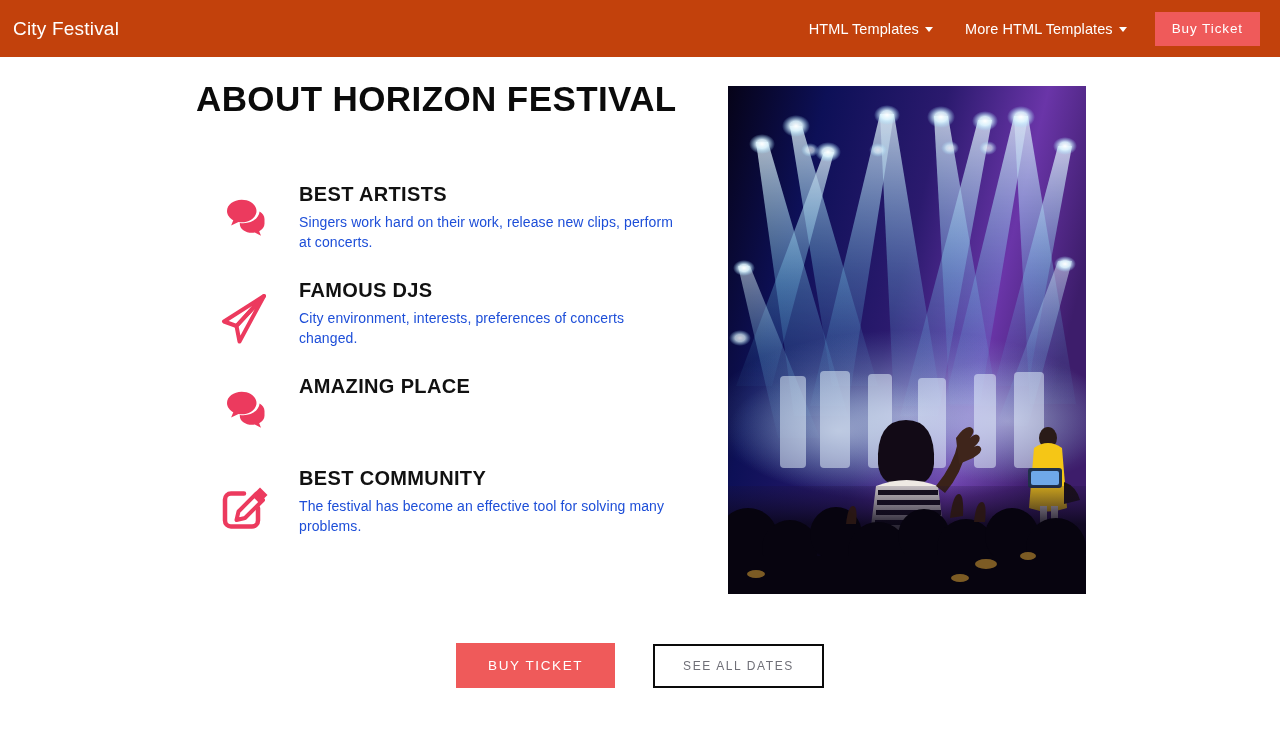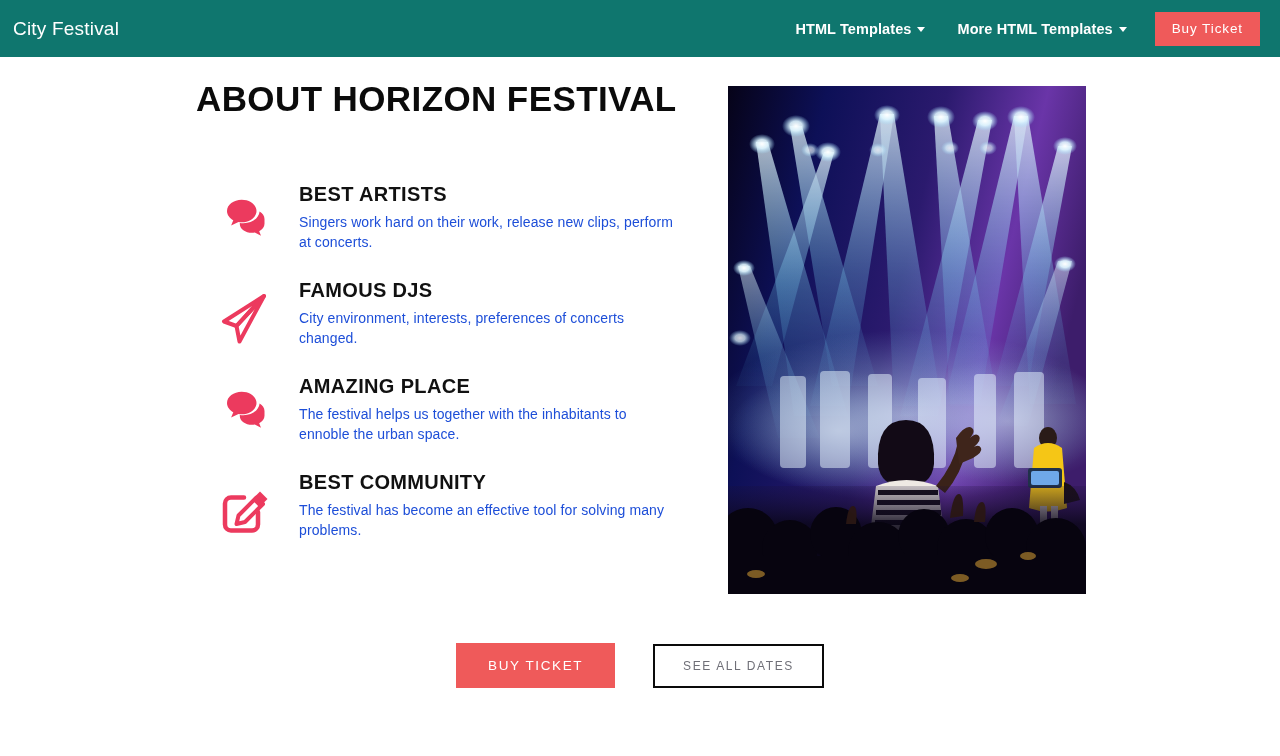--- a/index.html
+++ b/index.html
@@ -12,21 +12,21 @@
     font-family: "Liberation Sans", sans-serif;
     overflow: hidden;
   }
 
   
   .navbar {
     position: absolute;
     top: 0; left: 0;
     width: 1280px;
     height: 57px;
-    background: #0f766e;
+    background: #c2410c;
     display: flex;
     align-items: center;
     justify-content: space-between;
   }
 
   .brand {
     color: #ffffff;
     font-size: 19px;
     font-weight: 400;
     letter-spacing: 0.2px;
@@ -37,21 +37,21 @@
   .nav-right {
     display: flex;
     align-items: center;
     gap: 0px;
     padding-right: 20px;
   }
 
   .nav-item {
     color: #ffffff;
     font-size: 14.5px;
-    font-weight: 700;
+    font-weight: 400;
     letter-spacing: 0.1px;
     display: flex;
     align-items: center;
     gap: 6px;
     padding: 0 16px;
     white-space: nowrap;
     cursor: pointer;
   }
 
   .caret {
@@ -251,21 +251,20 @@
 
     <div class="feature">
       <div class="feature-icon">
         <svg width="56" height="48" viewBox="0 0 56 48" aria-hidden="true">
           <path d="M38.5 14c0 6.2-6.6 11.2-14.8 11.2-1.1 0-2.2-.1-3.2-.3l-7.4 3.6 2.2-5.2C11.7 21.3 9 17.9 9 14 9 7.8 15.6 2.8 23.7 2.8S38.5 7.8 38.5 14z" fill="#ec3a5e"></path>
           <path d="M46.5 26.8c0 3.1-2.1 5.8-5.3 7.4l1.8 4.5-6.2-3.1c-.9.2-1.8.2-2.7.2-6.8 0-12.3-4-12.3-8.9 0-.3 0-.6.1-.9 1.1.2 2.3.3 3.5.3 8.6 0 15.6-5.2 16.2-11.8 3 1.6 4.9 4.3 4.9 7.4v4.9z" fill="#ec3a5e"></path>
         </svg>
       </div>
       <div class="feature-body">
         <div class="feature-title">Amazing Place</div>
-        <div class="feature-text">The festival helps us together with the inhabitants to ennoble the urban space.</div>
       </div>
     </div>
 
     <div class="feature">
       <div class="feature-icon">
         <svg width="56" height="52" viewBox="0 0 56 52" aria-hidden="true">
           <path d="M40 27v12.5a6 6 0 0 1-6 6H13a6 6 0 0 1-6-6V18.5a6 6 0 0 1 6-6h13" fill="none" stroke="#ec3a5e" stroke-width="4.5" stroke-linecap="round"></path>
           <path d="M20.5 30.5 38.5 12.5l6.5 6.5-18 18-8.5 2z" fill="none" stroke="#ec3a5e" stroke-width="4" stroke-linejoin="round"></path>
           <path d="M36.5 14.5 43 21" fill="none" stroke="#ec3a5e" stroke-width="4"></path>
           <path d="M42 6.5 49.5 14l-4.5 4.5L37.5 11z" fill="#ec3a5e"></path>

